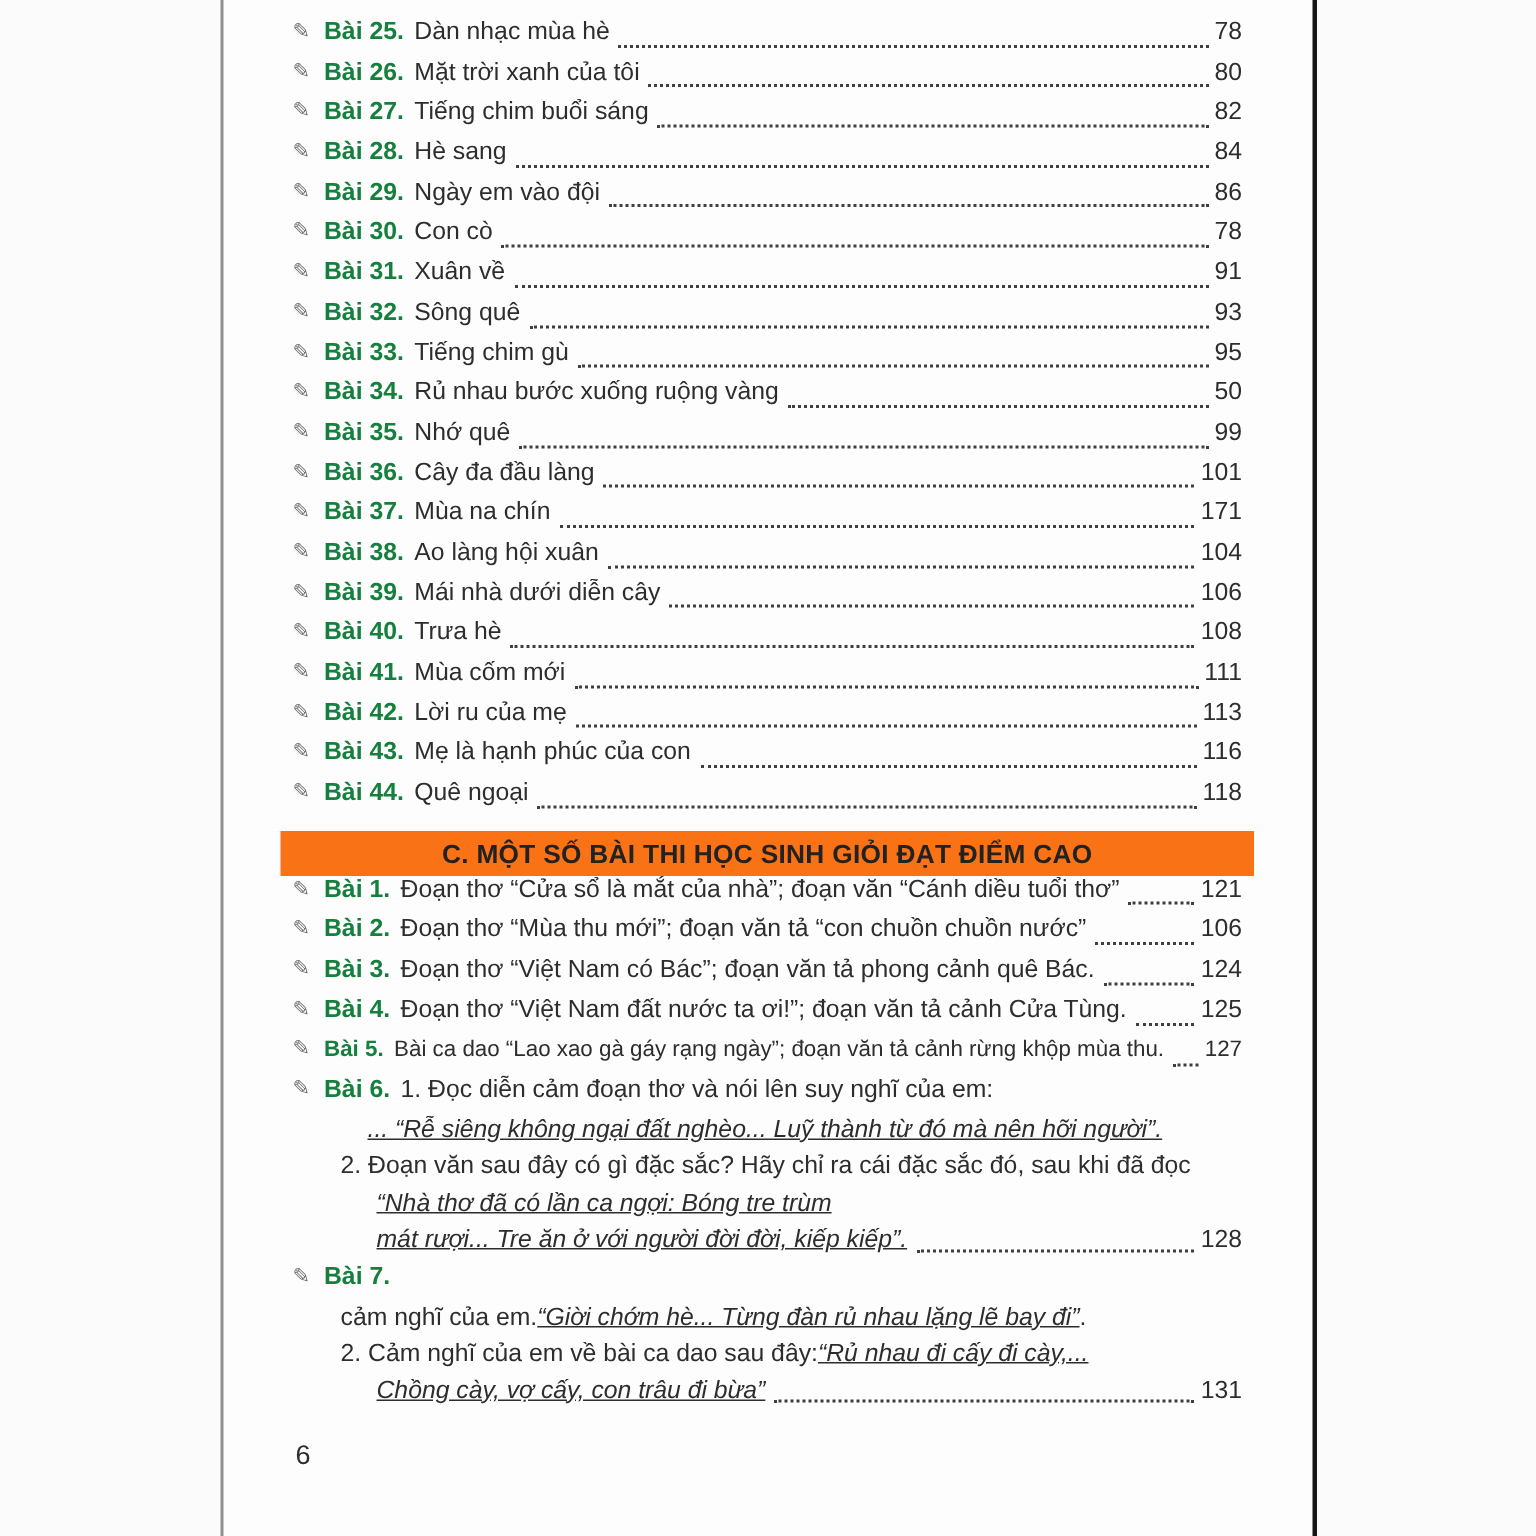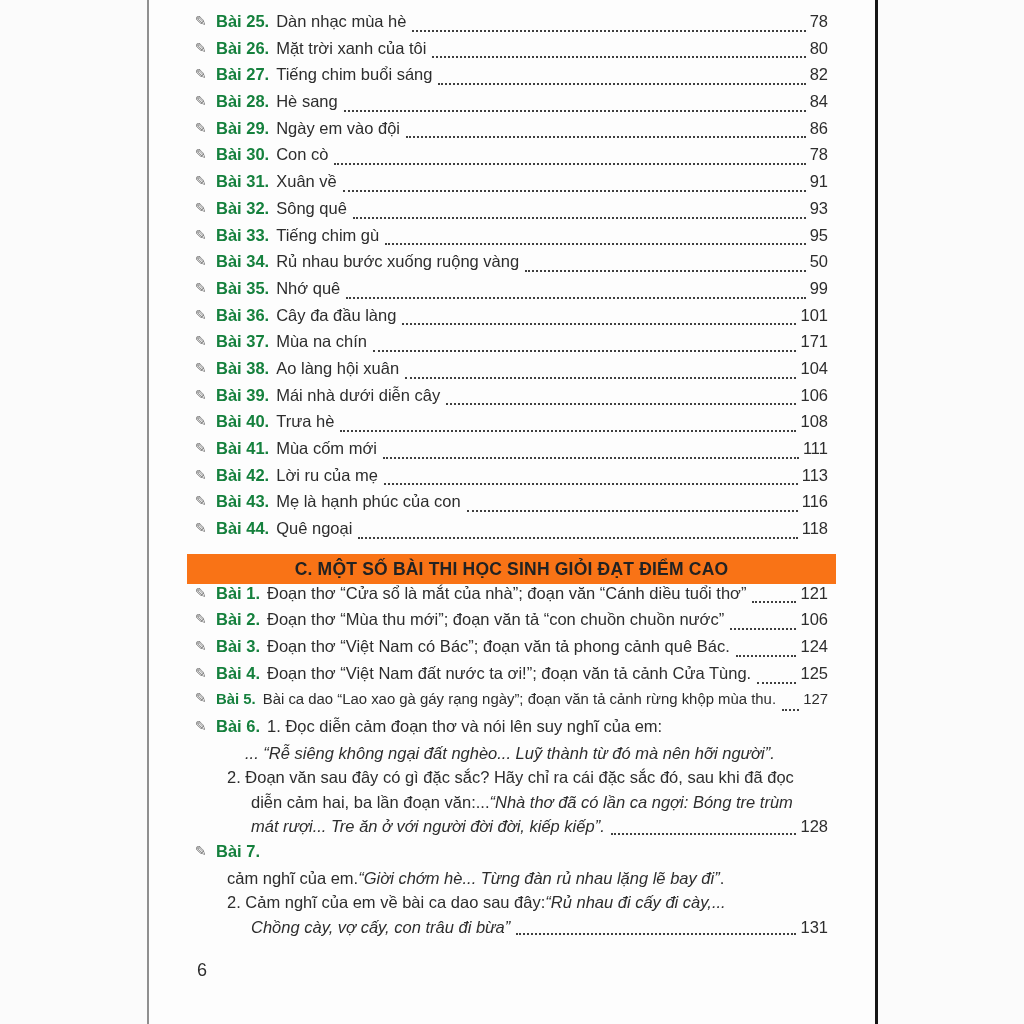--- a/index.html
+++ b/index.html
@@ -39,21 +39,21 @@
     text-align:center;font-weight:bold;font-size:17.5px;
     letter-spacing:0.2px;
   }
   
   .entry-complex{margin:0;}
   .cline{display:flex;align-items:baseline;height:24.5px;white-space:nowrap;overflow:hidden;}
   .cline.first{height:26.7px;}
   .ind1{padding-left:32px;text-align:right;}
   .ind2{padding-left:50px;}
   .ind3{padding-left:56px;}
-  .it{font-style:italic;}
+  .it{font-style:italic;text-decoration:underline;}
   
   .footer-num{margin:18px 0 0 2px;font-size:18px;color:#2d2d2d;}
   section{display:block;}
 </style>
 </head>
 <body>
 
 <div class="canvas">
   <div class="page" style="background: rgb(253, 253, 253);">
     <div class="content">
@@ -247,21 +247,20 @@
               <span class="lbl">Bài 6.</span>
               <span>1. Đọc diễn cảm đoạn thơ và nói lên suy nghĩ của em:</span>
             </div>
             <div class="cline ind2">
               <span class="it">... “Rễ siêng không ngại đất nghèo... Luỹ thành từ đó mà nên hỡi người”.</span>
             </div>
             <div class="cline ind1">
               <span>2. Đoạn văn sau đây có gì đặc sắc? Hãy chỉ ra cái đặc sắc đó, sau khi đã đọc</span>
             </div>
             <div class="cline ind3">
-              <span>diễn cảm hai, ba lần đoạn văn:... </span>
               <span class="it">“Nhà thơ đã có lần ca ngợi: Bóng tre trùm</span>
             </div>
             <div class="cline ind3">
               <span class="it">mát rượi... Tre ăn ở với người đời đời, kiếp kiếp”.</span>
               <span class="leader"></span>
               <span class="pg">128</span>
             </div>
           </div>
           <div class="entry-complex">
             <div class="cline first">

